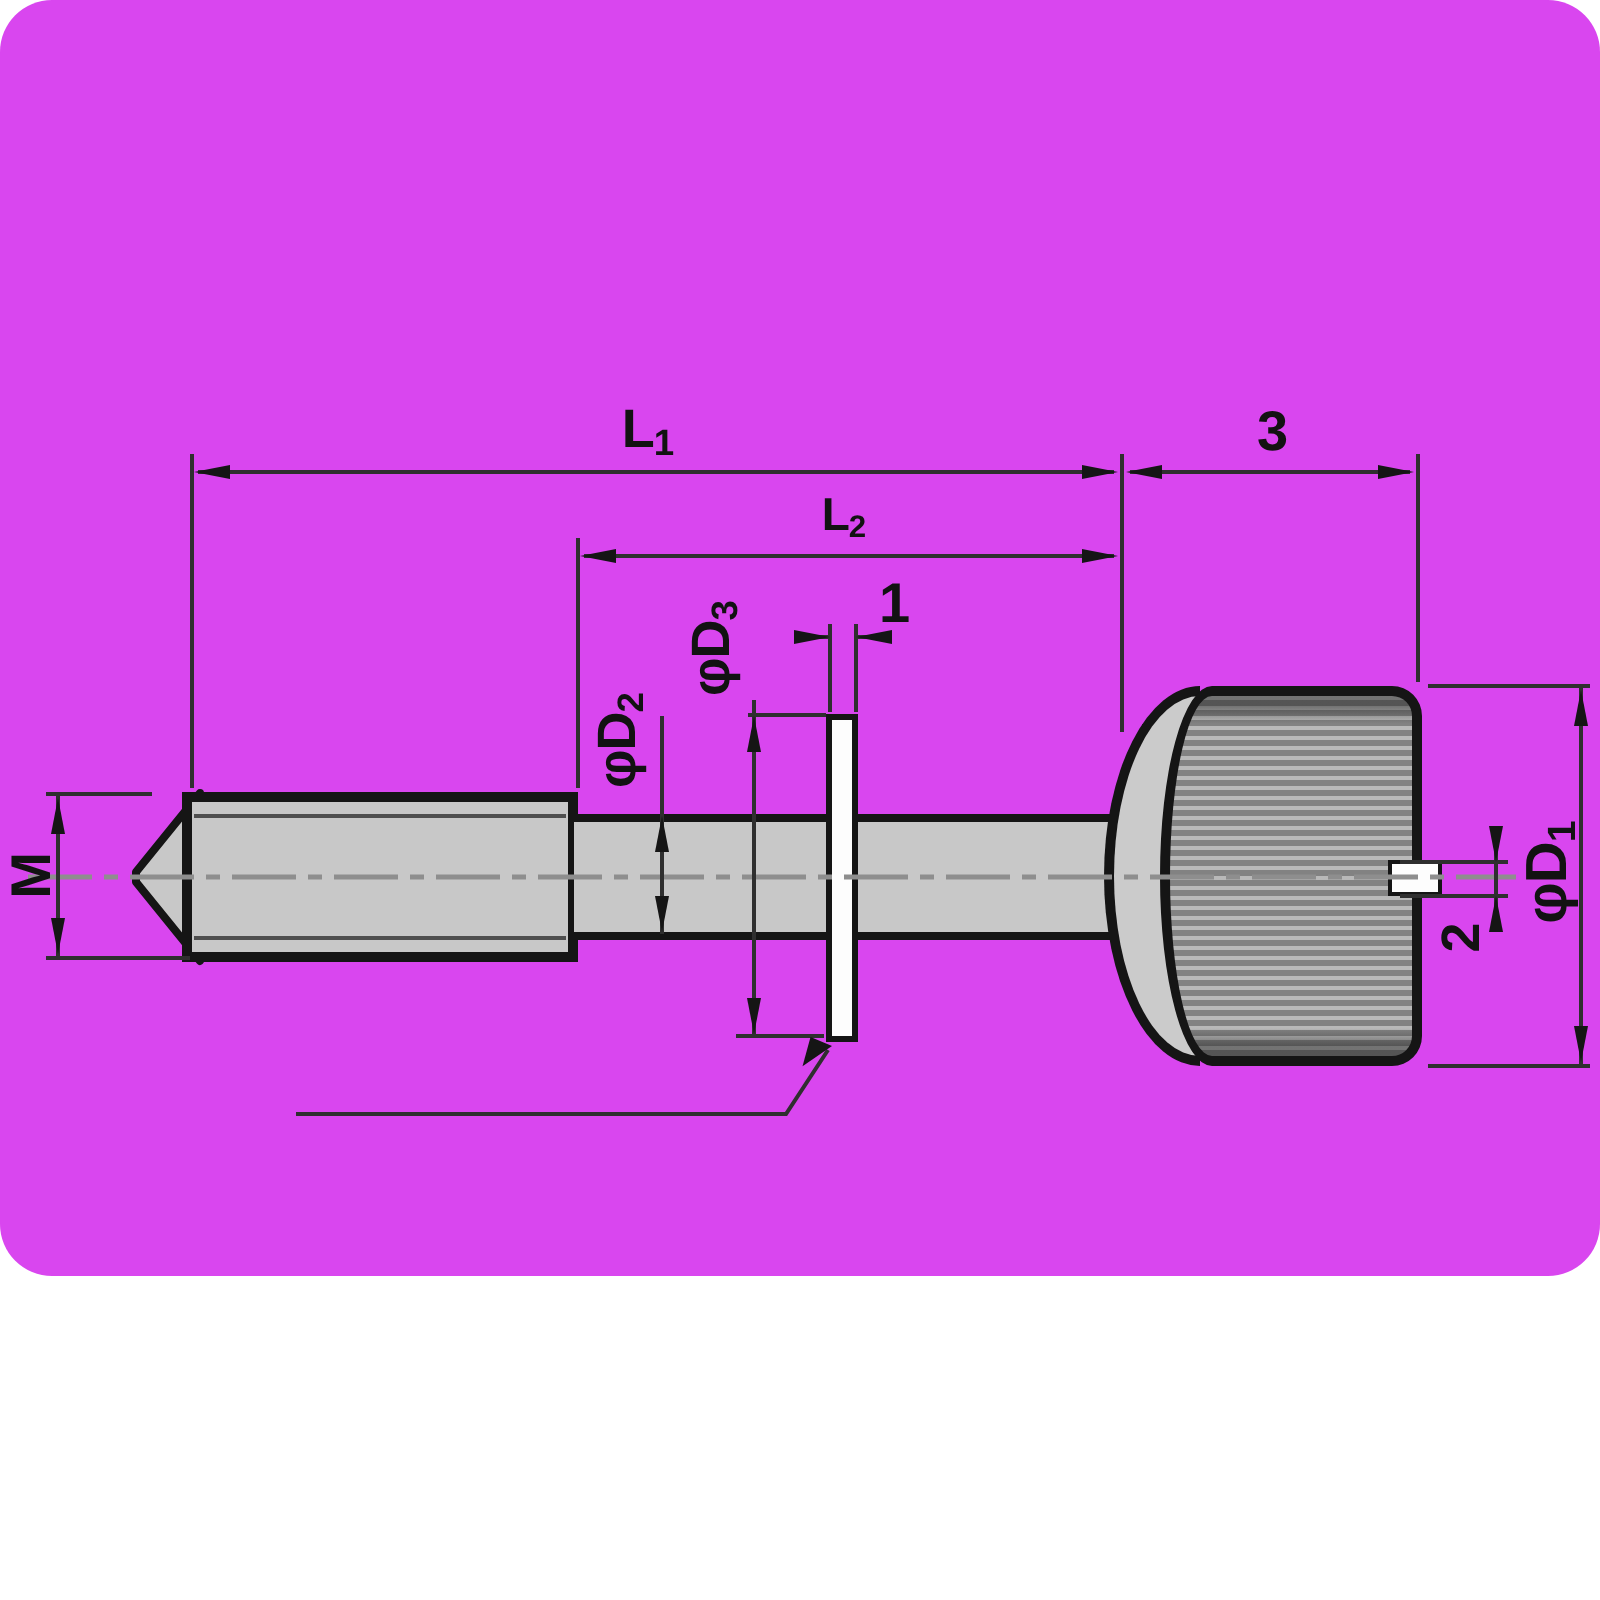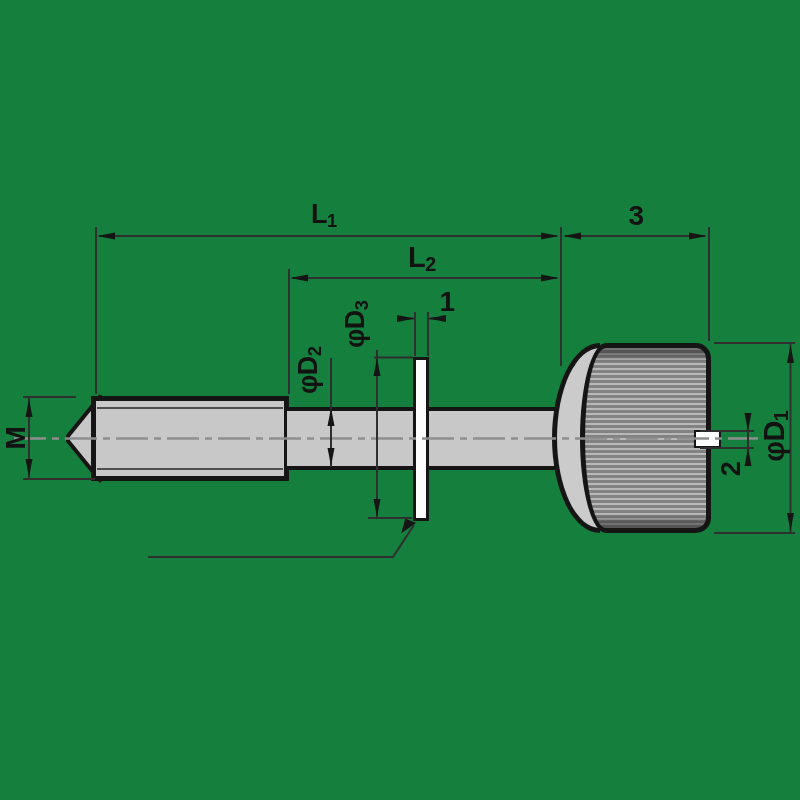--- a/index.html
+++ b/index.html
@@ -1,18 +1,19 @@
 <!DOCTYPE html>
 <html><head>
 <meta charset="utf-8">
 <style>
   html,body{margin:0;padding:0;background:#ffffff;}
   #stage{
-    position:relative;width:800px;height:800px;background:#15803d;overflow:hidden;
+    position:relative;width:800px;height:638px;background:#d946ef;overflow:hidden;
     font-family:"Liberation Sans", sans-serif;
+    border-radius:26px;
   }
   #stage *{box-sizing:border-box;}
   .part{position:absolute;}
   
   .thread-body{
     left:91px;top:396px;width:198px;height:85px;
     background:#c8c8c8;border:5px solid #151515;
   }
   .thread-root{position:absolute;left:1px;right:1px;height:2px;background:#4f4f4f;}
   .thread-root.top{top:6px;}
@@ -158,21 +159,21 @@
     <g>
       <path class="dimline" d="M414,525 L393,557 L148,557"></path>
       <polygon class="arrow" points="0,0 -16,8 -10,-6" transform="translate(416,523) rotate(-8)"></polygon>
     </g>
   </svg>
 
   <div class="lbl" style="left:324px;top:216px;font-size:27px;">
     <span>L</span><sub>1</sub>
   </div>
 
-  <div class="lbl" style="left:422px;top:259px;font-size:29px;">
+  <div class="lbl" style="left:422px;top:259px;font-size:23px;">
     <span>L</span><sub>2</sub>
   </div>
 
   <div class="lbl" style="left:636px;top:216px;font-size:28px;"><span>3</span></div>
 
   <div class="lbl" style="left:447px;top:302px;font-size:28px;"><span>1</span></div>
 
   <div class="lbl rot" style="left:357px;top:324px;font-size:27px;">
     <span>φD</span><sub>3</sub>
   </div>

